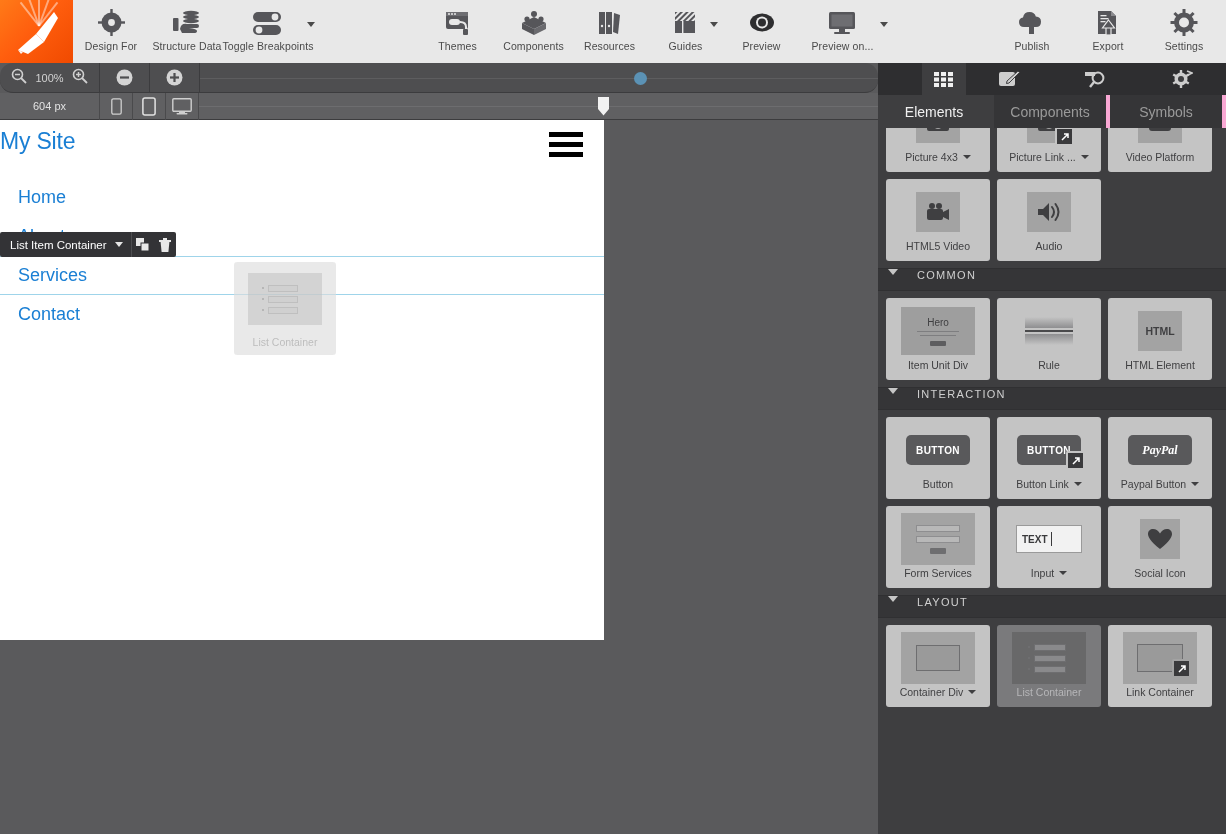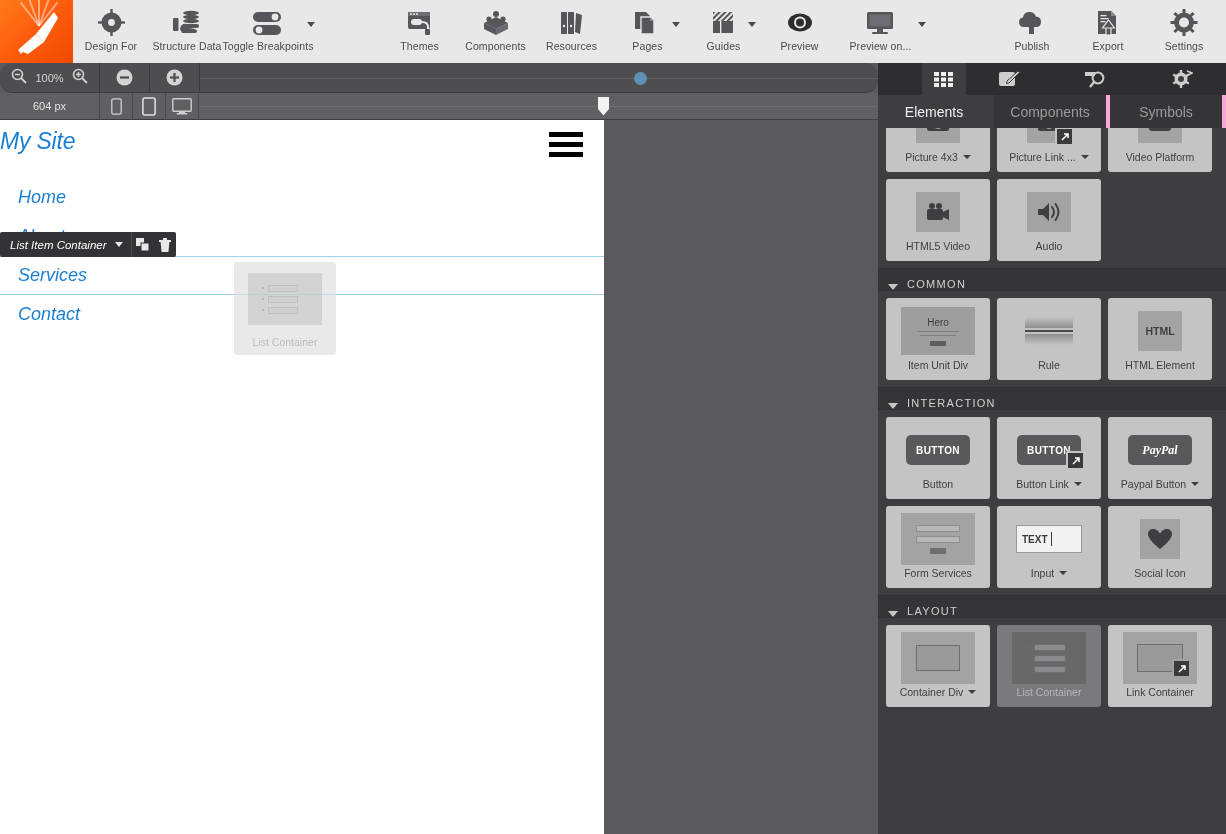--- a/index.html
+++ b/index.html
@@ -84,23 +84,22 @@
     position: absolute; top: 4px; width: 11px; height: 19px; background: #f2f2f2;
     clip-path: polygon(0 0, 100% 0, 100% 66%, 50% 100%, 0 66%);
   }
 
   
   .canvas-wrap {
     position: absolute; left: 0; top: 120px; width: 878px; height: 714px;
     background: #5a5a5c; overflow: hidden;
   }
   .page {
-    position: absolute; left: 0; top: 0; width: 604px; height: 714px;
+    position: absolute; left: 0; top: 0; width: 604px; height: 520px;
     background: #ffffff;
-    font-style: italic;
   }
   .site-title {
     position: absolute; left: 0; top: 8px; font-size: 23px; color: #1a7fd4;
     font-weight: 400; letter-spacing: -.2px;
   }
   .hamburger { position: absolute; right: 21px; top: 12px; width: 34px; }
   .hamburger i {
     display: block; height: 5px; background: #000; margin-bottom: 5px;
   }
   .navlist { position: absolute; left: 0; top: 58px; width: 604px; }
@@ -156,21 +155,21 @@
   .panel-texttabs { height: 33px; display: flex; }
   .ptt {
     flex: 1; display: flex; align-items: center; justify-content: center;
     font-size: 14px; color: #9a9a9a; background: #353537;
     border-right: 4px solid #f9a8d4;
   }
   .ptt.active { color: #f0f0f0; background: #3e3e40; border-right-color: #3e3e40; }
   .panel-body { flex: 1; overflow: hidden; padding-top: 2px; }
 
   .sec-head {
-    height: 23px; display: flex; align-items: flex-end; gap: 9px;
+    height: 23px; display: flex; align-items: flex-start; gap: 19px;
     padding-left: 10px; background: #353537; border-top: 1px solid #303032;
     border-bottom: 1px solid #303032; margin-top: 4px;
   }
   .sec-caret {
     width: 0; height: 0; border-left: 5px solid transparent;
     border-right: 5px solid transparent; border-top: 6px solid #c6c6c6;
   }
   .sec-title { font-size: 11px; color: #d0d0d0; letter-spacing: 1.3px; }
 
   .grid { display: flex; flex-wrap: wrap; gap: 7px; padding: 7px 8px 3px 8px; }
@@ -354,31 +353,20 @@
             <rect x="3" y="3" width="6" height="22" fill="#56565a"></rect>
             <rect x="10" y="3" width="6" height="22" fill="#56565a"></rect>
             <circle cx="6" cy="17" r="1.2" fill="#e8e8e8"></circle>
             <circle cx="13" cy="17" r="1.2" fill="#e8e8e8"></circle>
             <path d="M18 4 L24 6 L22 25 L17 23 Z" fill="#56565a"></path>
           </svg>
         </div>
         <div class="lbl">Resources</div>
       </div>
 
-      <div class="tb-item">
-        <div class="ico">
-          <svg width="30" height="27" viewBox="0 0 30 27">
-            <path d="M2 3 L13 3 L17 7 L17 20 L2 20 Z" fill="#56565a"></path>
-            <path d="M8 8 L17 8 L21 12 L21 25 L8 25 Z" fill="#56565a" stroke="#e8e8e8" stroke-width="1.4"></path>
-            <path d="M17 8 L17 12 L21 12 Z" fill="#8a8a8e"></path>
-          </svg>
-        </div>
-        <div class="lbl">Pages</div>
-        <div class="tb-caret"></div>
-      </div>
 
       <div class="tb-item">
         <div class="ico">
           <svg width="28" height="27" viewBox="0 0 28 27">
             <defs>
                 <pattern id="hatch" width="4" height="4" patternTransform="rotate(45)" patternUnits="userSpaceOnUse">
               <rect width="2" height="4" fill="#56565a"></rect>
                 </pattern>
               </defs>
             <rect x="3" y="3" width="20" height="9" fill="url(#hatch)"></rect>

